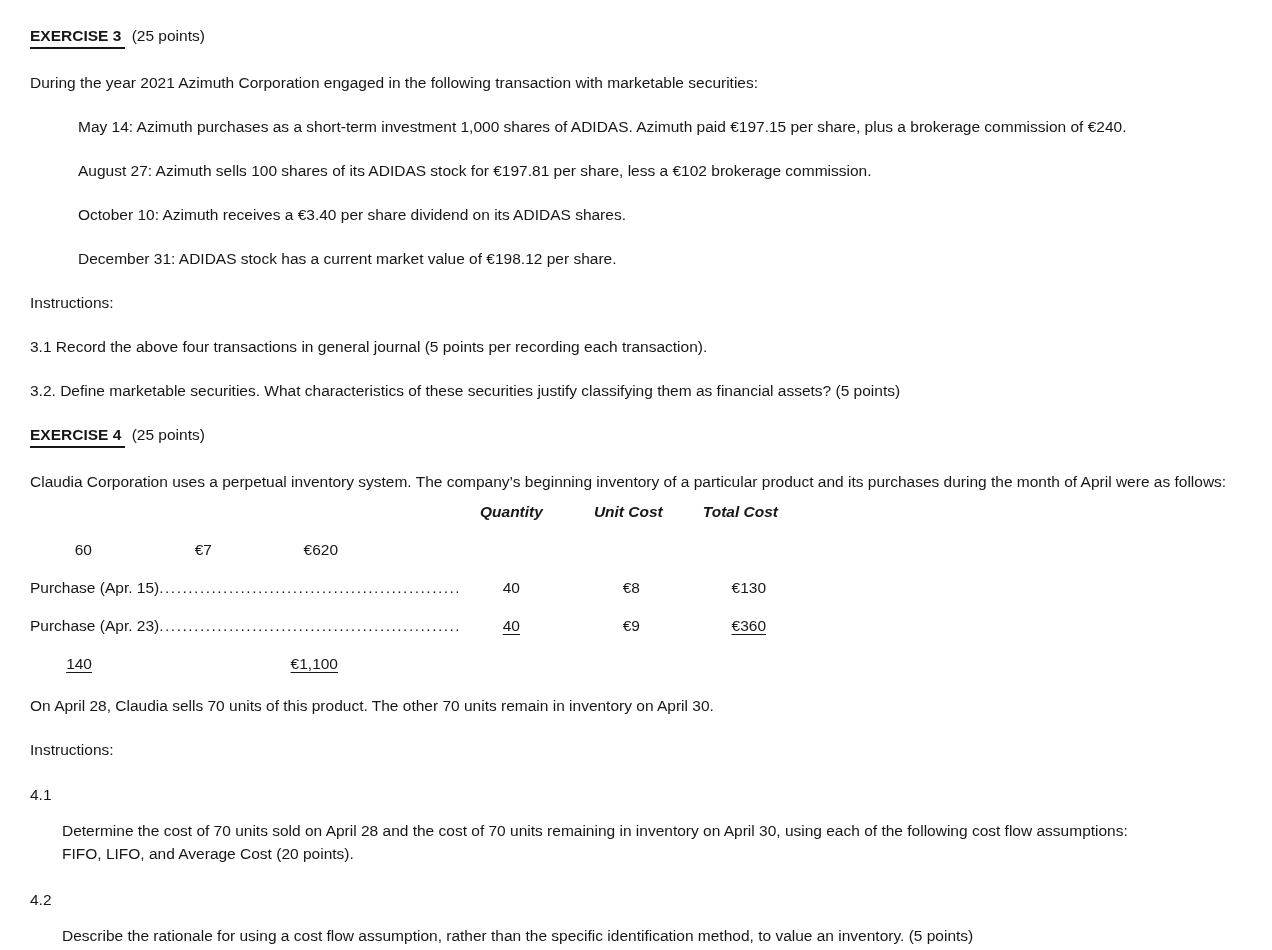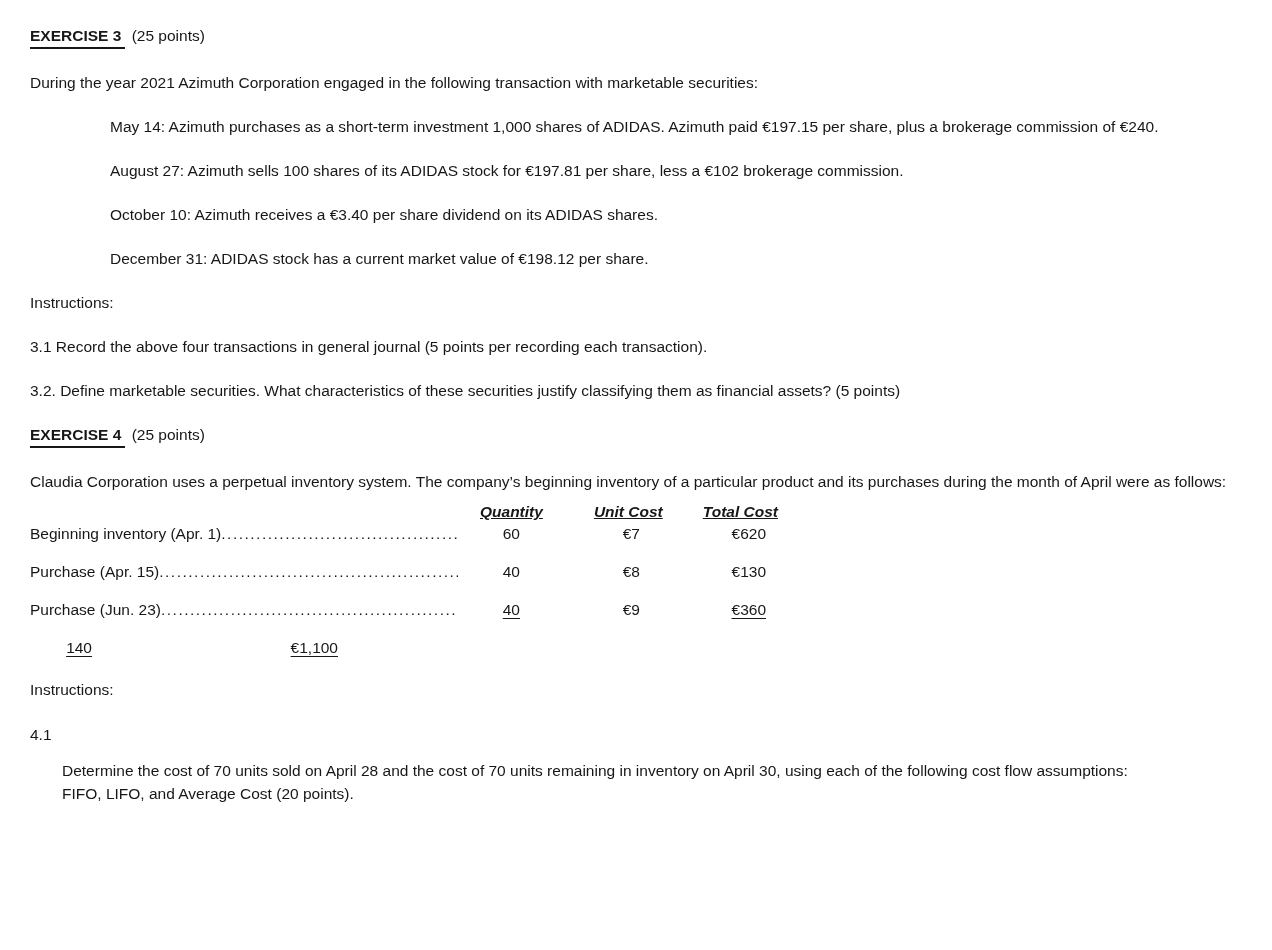--- a/index.html
+++ b/index.html
@@ -24,34 +24,34 @@
   p { margin: 0 0 22px 0; line-height: 22px; }
   .ex-heading { margin: 0 0 23px 0; line-height: 22px; font-weight: normal; font-size: 15.5px; }
   .ex-title {
     font-weight: bold;
     display: inline-block;
     border-bottom: 2px solid #171717;
     padding-right: 4px;
     margin-right: 2px;
   }
   .mt-extra { margin-top: 17px; }
-  .indent { margin-left: 80px; }
+  .indent { margin-left: 48px; }
   .it { }
   .u { text-decoration: underline; text-underline-offset: 3px; }
   .justify { text-align: justify; }
   .no-gap { margin-bottom: 8px; }
 
   
   .inv-table { margin: 0 0 20px 0; }
   .inv-head {
     display: flex;
     line-height: 22px;
     font-weight: bold;
     font-style: italic;
-    text-decoration: underline;
+    margin-bottom: 16px;
   }
   .h-qty   { margin-left: 450px; }
   .h-unit  { margin-left: 51px; }
   .h-total { margin-left: 40px; }
   .inv-row { display: flex; line-height: 22px; margin-bottom: 16px; }
   .cell-label { width: 428px; display: flex; min-width: 0; }
   .cell-label .lbl { white-space: nowrap; }
   .cell-label .dots {
     flex: 1;
     overflow: hidden;
@@ -97,58 +97,59 @@
   <p class="justify no-gap">Claudia Corporation uses a perpetual inventory system. The company’s beginning inventory of a particular product and its purchases during the month of April were as follows:</p>
 
   <div class="inv-table">
     <div class="inv-head">
       <span class="h-qty">Quantity</span>
       <span class="h-unit">Unit Cost</span>
       <span class="h-total">Total Cost</span>
     </div>
 
     <div class="inv-row">
-      <span class="cell-label">
-          <span class="lbl">Beginning inventory (Apr. 1)</span>
-          <span class="dots"></span>
-        </span>
       <span class="cell-qty">60</span>
       <span class="cell-unit">€7</span>
       <span class="cell-total">€620</span>
     </div>
 
     <div class="inv-row">
       <span class="cell-label">
           <span class="lbl">Purchase (Apr. 15)</span>
           <span class="dots"></span>
         </span>
       <span class="cell-qty">40</span>
       <span class="cell-unit">€8</span>
       <span class="cell-total">€130</span>
     </div>
 
     <div class="inv-row">
       <span class="cell-label">
-          <span class="lbl">Purchase (Jun. 23)</span>
+          <span class="lbl">Purchase (Apr. 23)</span>
           <span class="dots"></span>
         </span>
       <span class="cell-qty"><span class="u">40</span></span>
       <span class="cell-unit">€9</span>
       <span class="cell-total"><span class="u">€360</span></span>
     </div>
 
     <div class="inv-row total-row">
       <span class="cell-qty"><span class="u it">140</span></span>
       <span class="cell-unit"></span>
       <span class="cell-total"><span class="u it">€1,100</span></span>
     </div>
   </div>
 
+  <p>On April 28, Claudia sells 70 units of this product. The other 70 units remain in inventory on April 30.</p>
 
   <p class="it">Instructions:</p>
 
   <div class="numbered">
     <span class="num">4.1</span>
     <span class="num-text"><span>Determine the cost of 70 units sold on April 28 and the cost of 70 units remaining in inventory on April 30, using each of the following cost flow assumptions:</span><br><span>FIFO, LIFO, and Average Cost </span><span class="it">(20 points).</span></span>
   </div>
 
+  <div class="numbered">
+    <span class="num it">4.2</span>
+    <span class="num-text"><span>Describe the rationale for using a cost flow assumption, rather than the specific identification method, to value an inventory. </span><span class="it">(5 points)</span></span>
+  </div>
 
 </div>
 
 </body></html>

